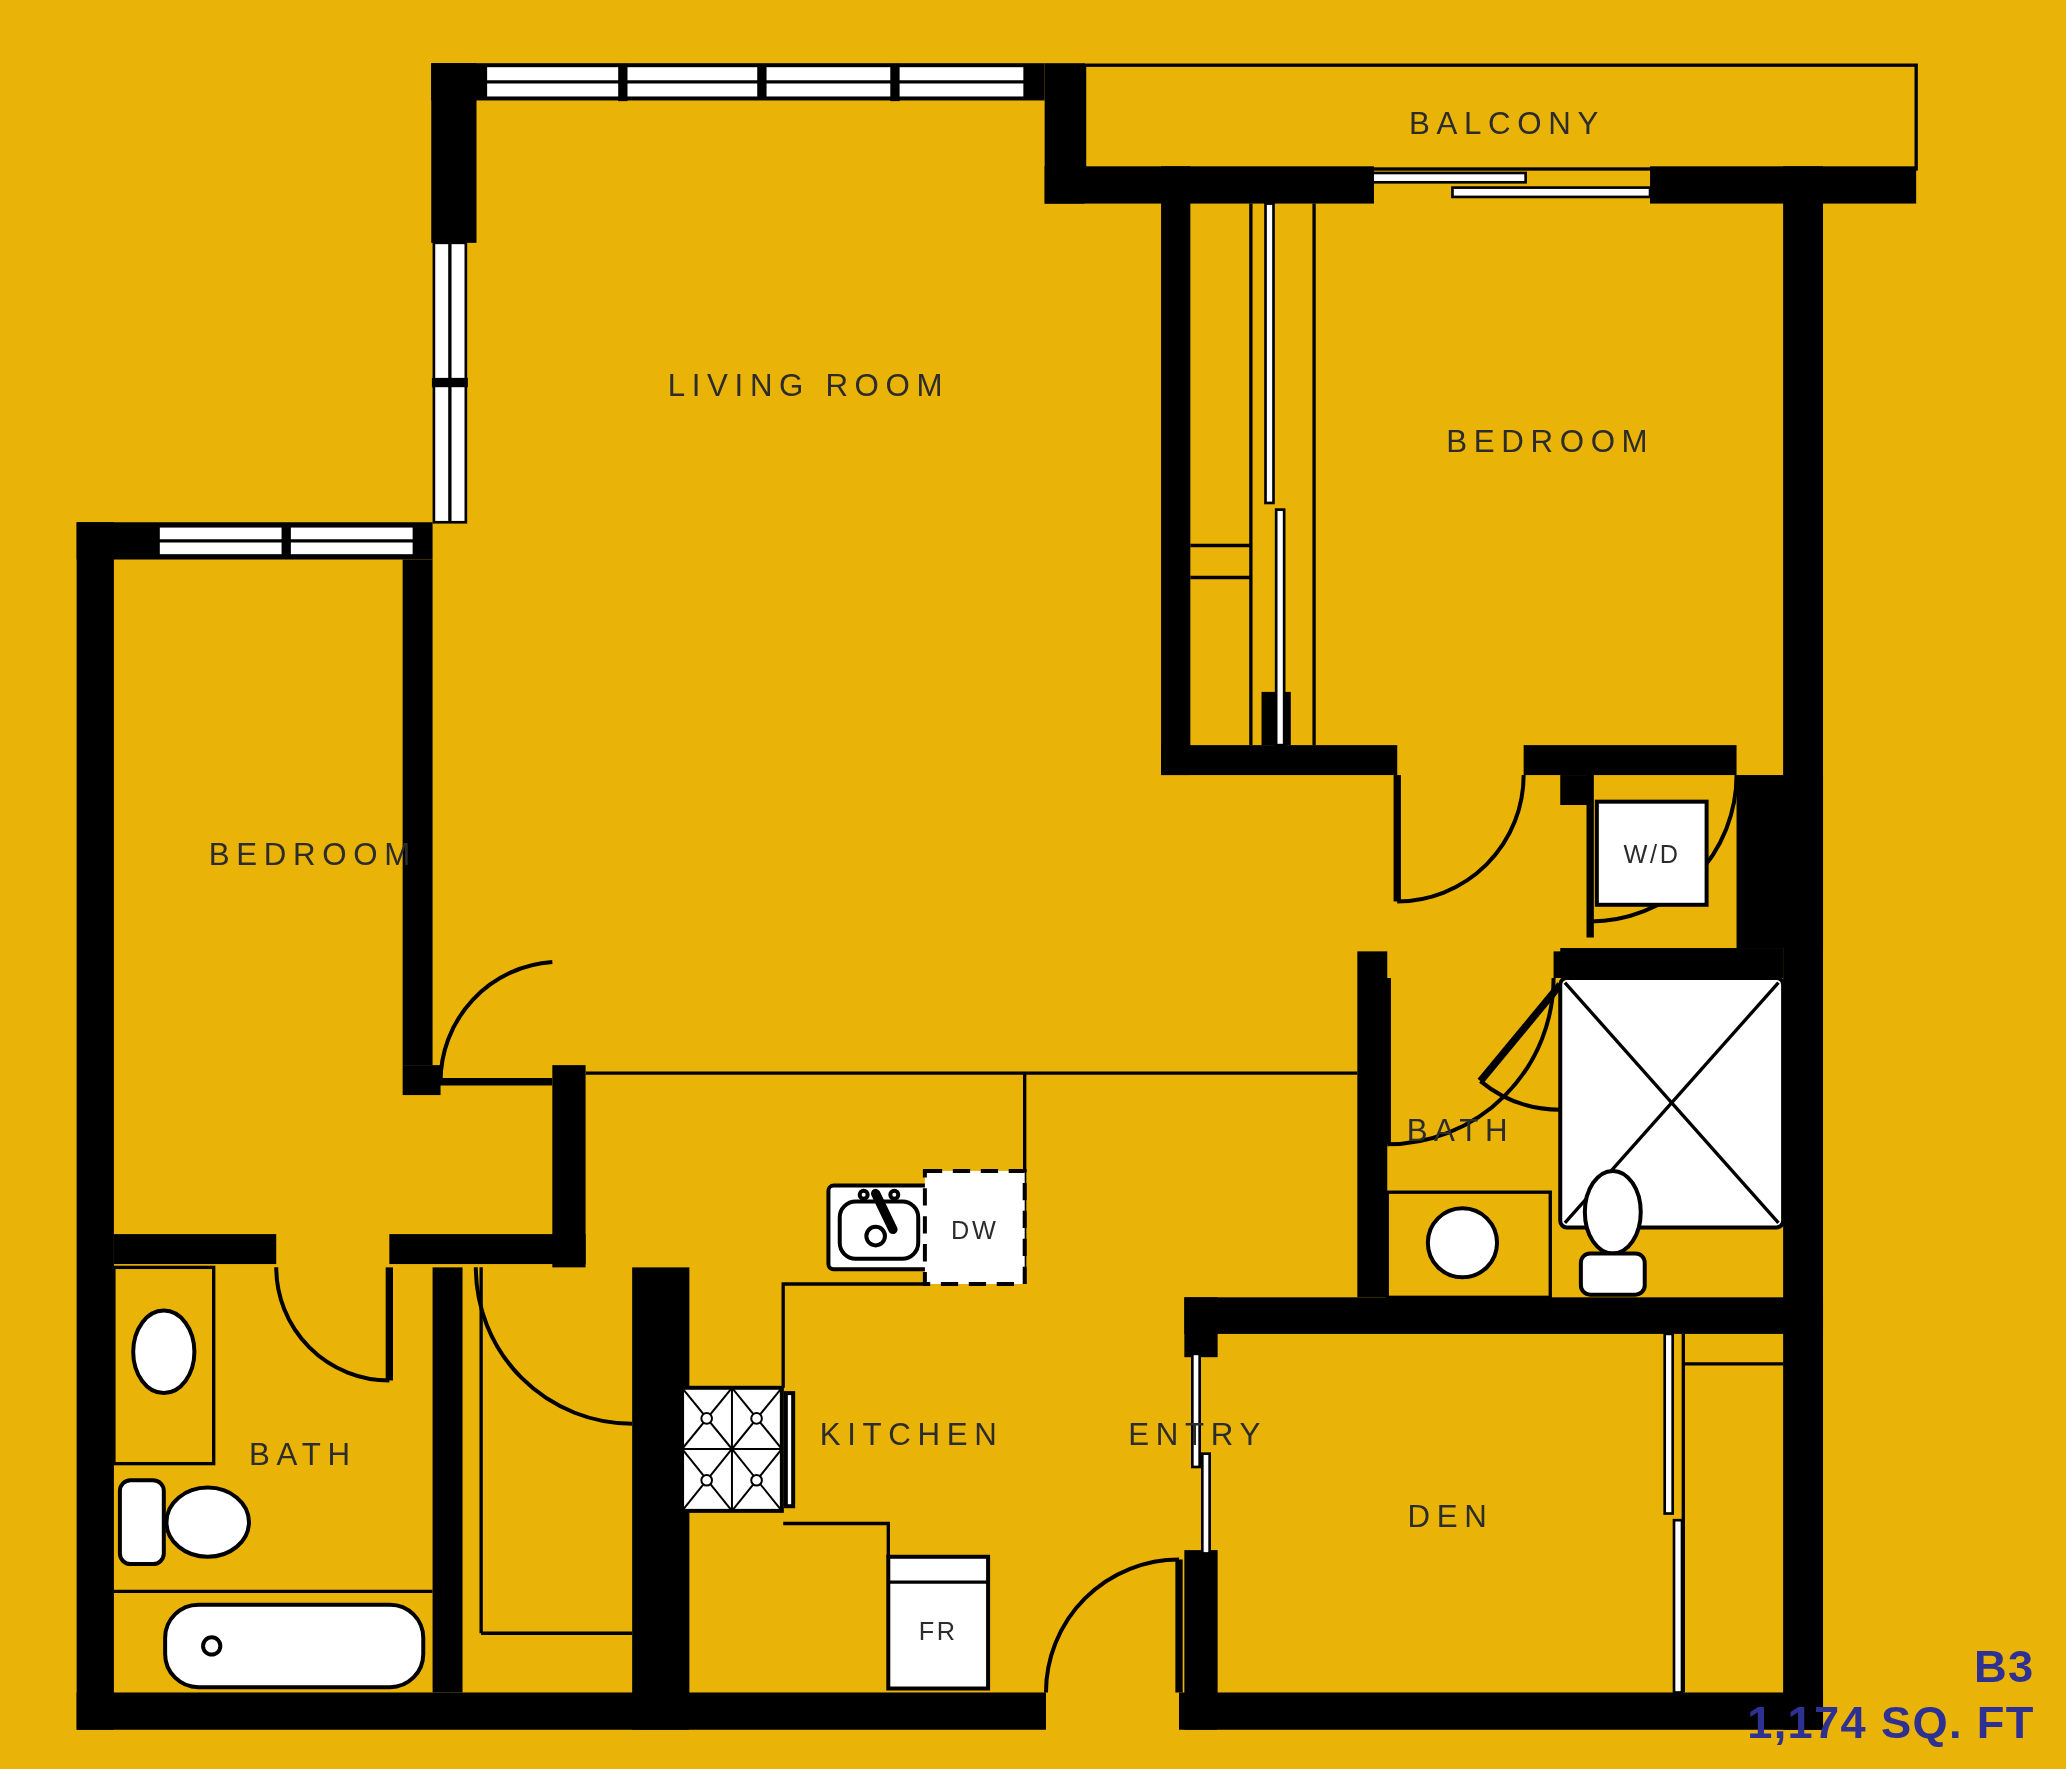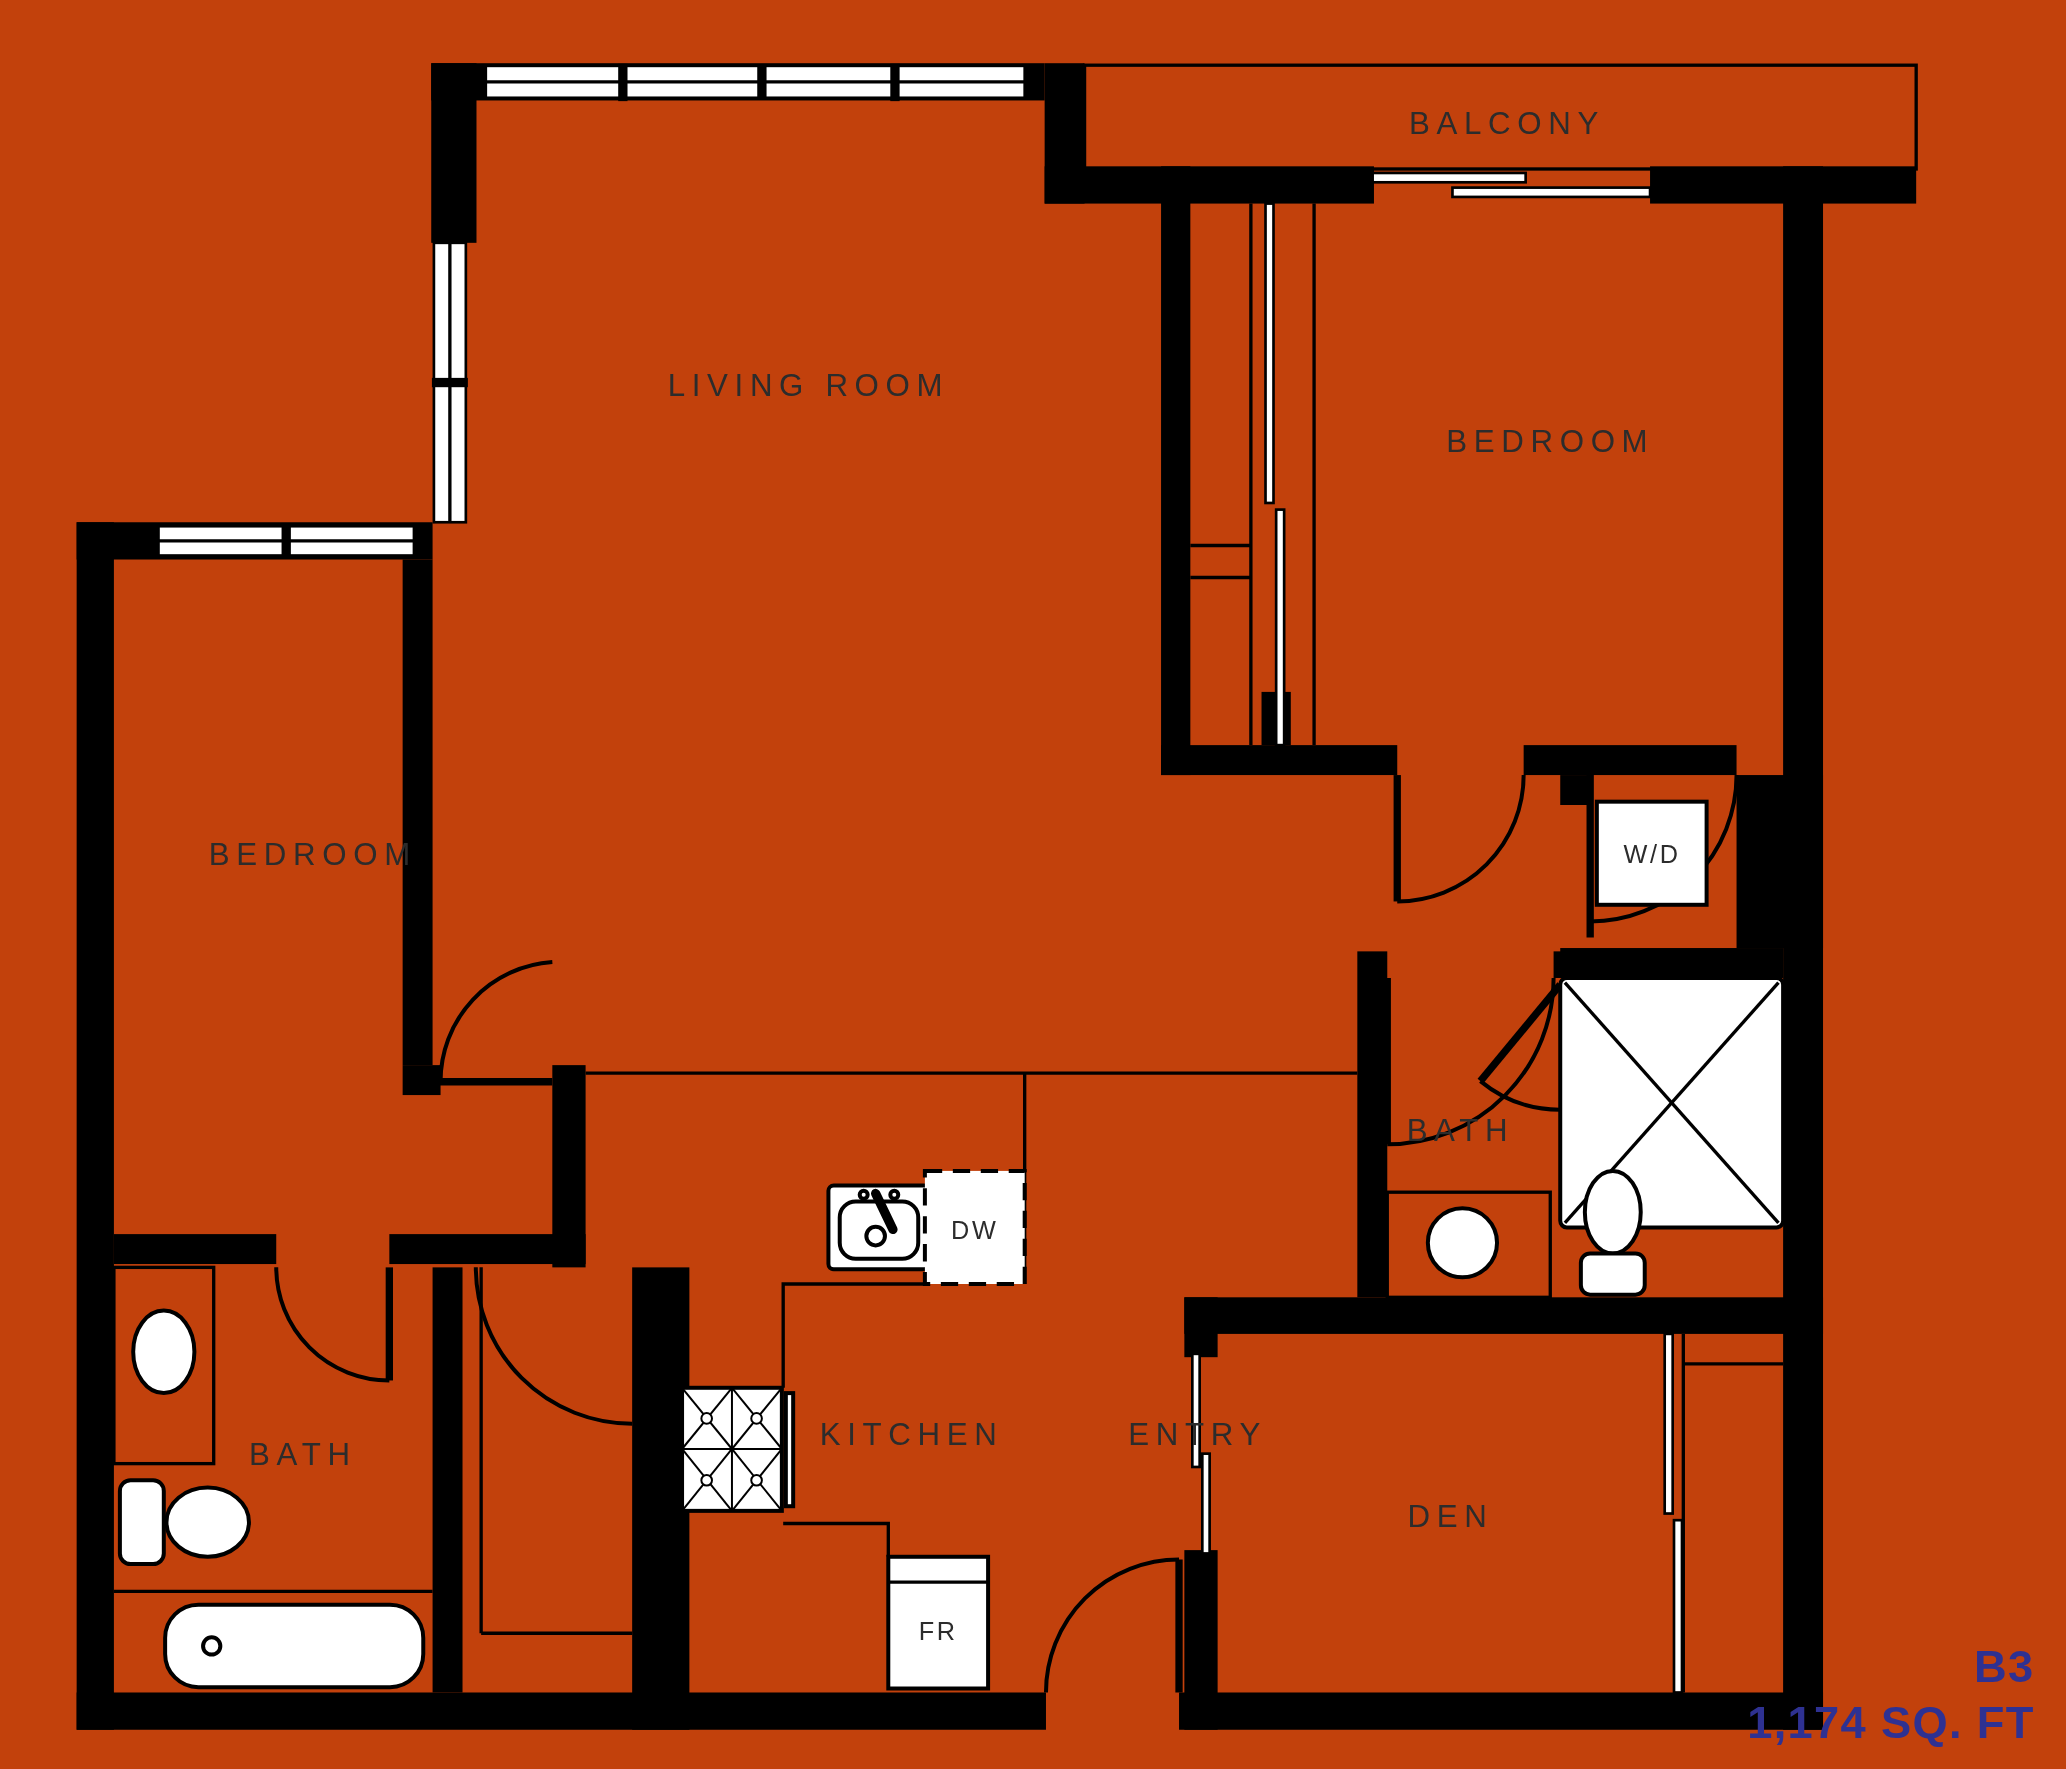--- a/index.html
+++ b/index.html
@@ -1,16 +1,16 @@
 <!DOCTYPE html>
 <html style="font-size:10.6px"><head>
 <meta charset="utf-8">
 <style>
   html,body{margin:0;padding:0;background:#ffffff;}
-  .plan-wrap{width:2066px;height:1769px;position:relative;background:#c2410c;overflow:hidden;}
+  .plan-wrap{width:2066px;height:1769px;position:relative;background:#eab308;overflow:hidden;}
   svg{display:block;}
   .room-label{font-family:"Liberation Sans",sans-serif;font-size:47px;letter-spacing:10px;fill:#2c2c2c;font-weight:400;}
   .fixture-label{font-family:"Liberation Sans",sans-serif;font-size:38px;letter-spacing:4px;fill:#2c2c2c;}
   .unit-label{font-family:"Liberation Sans",sans-serif;font-size:68px;font-weight:bold;letter-spacing:2px;}
   .wall{fill:#000;stroke:none;}
   .thin{fill:none;stroke:#000;stroke-width:5;}
   .arc{fill:none;stroke:#000;stroke-width:6;}
   .leaf{stroke:#000;stroke-width:11;}
   .winbox{fill:#fff;stroke:#000;stroke-width:4;}
   .fixture{fill:#fff;stroke:#000;stroke-width:6;}

